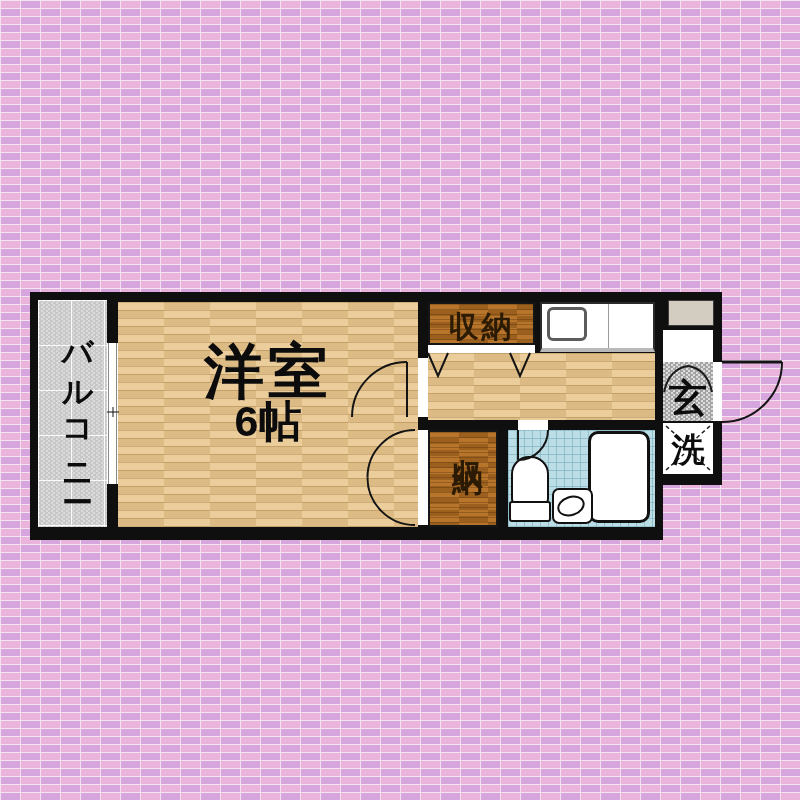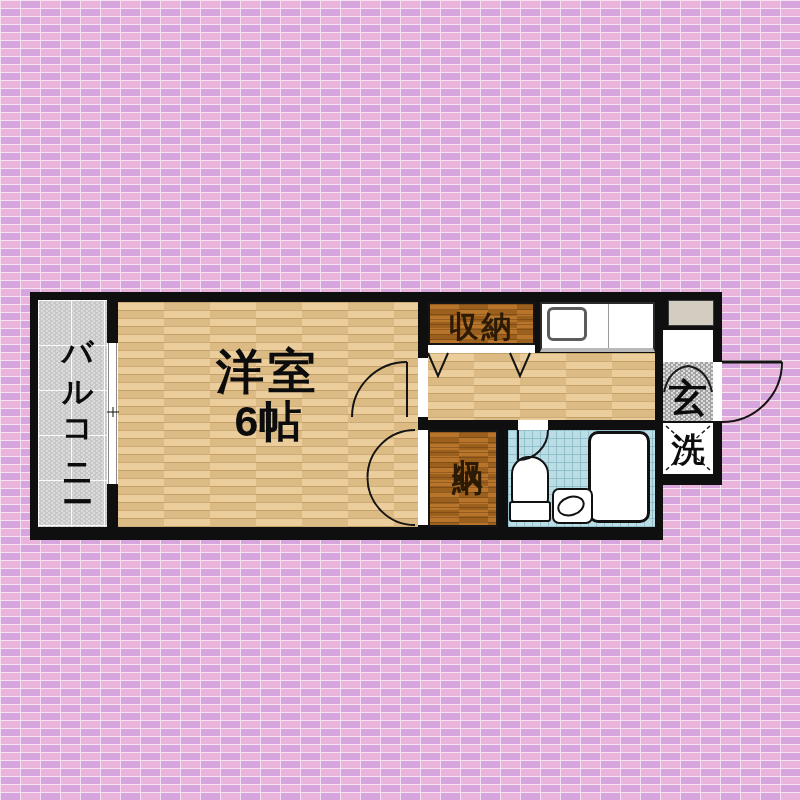--- a/index.html
+++ b/index.html
@@ -130,21 +130,21 @@
 
   <g stroke="#111" stroke-width="1">
     <line x1="107" y1="412" x2="119" y2="412"></line>
     <line x1="113" y1="407" x2="113" y2="417"></line>
   </g>
 </svg>
 
 <div class="abs jp vtext" style="left:56px;top:317px;font-size:31px;letter-spacing:7px;">バルコニー</div>
 
 <div class="abs" style="left:118px;top:346px;width:300px;text-align:center;">
-  <div class="jp" style="font-size:48px;line-height:52px;letter-spacing:4px;">洋室</div>
+  <div class="jp" style="font-size:60px;line-height:52px;letter-spacing:4px;">洋室</div>
   <div class="jp" style="font-size:43px;line-height:46px;">6帖</div>
 </div>
 
 <div class="abs jp" style="left:428px;top:307px;width:107px;text-align:center;font-size:30px;letter-spacing:3px;color:#2b1a04;">収納</div>
 
 <div class="abs jp vtext" style="left:446px;top:434px;font-size:31px;letter-spacing:6px;color:#2b1a04;">収納</div>
 
 <div class="abs jp" style="left:663px;top:373px;width:50px;text-align:center;font-size:38px;">玄</div>
 
 <div class="abs jp" style="left:663px;top:428px;width:50px;text-align:center;font-size:33px;">洗</div>

